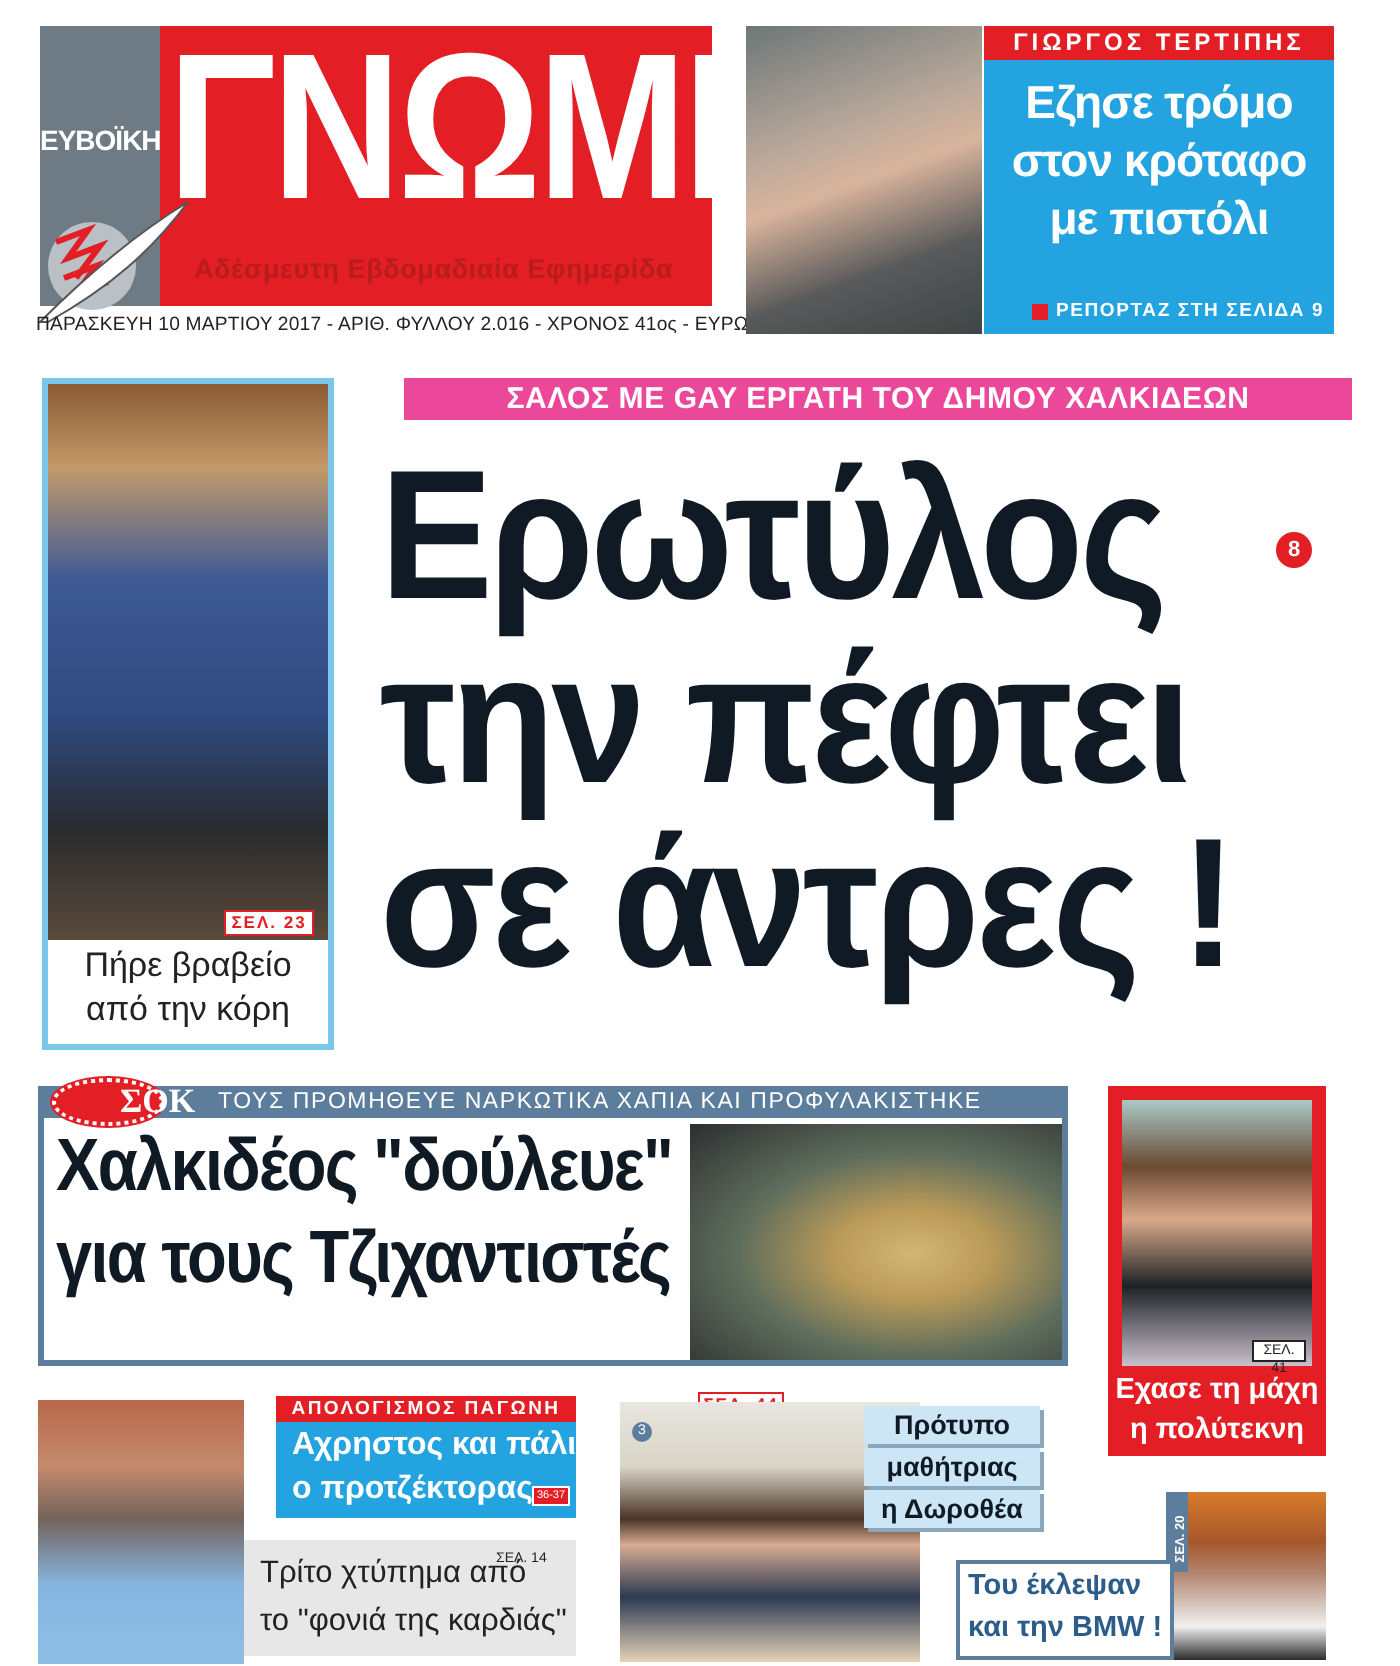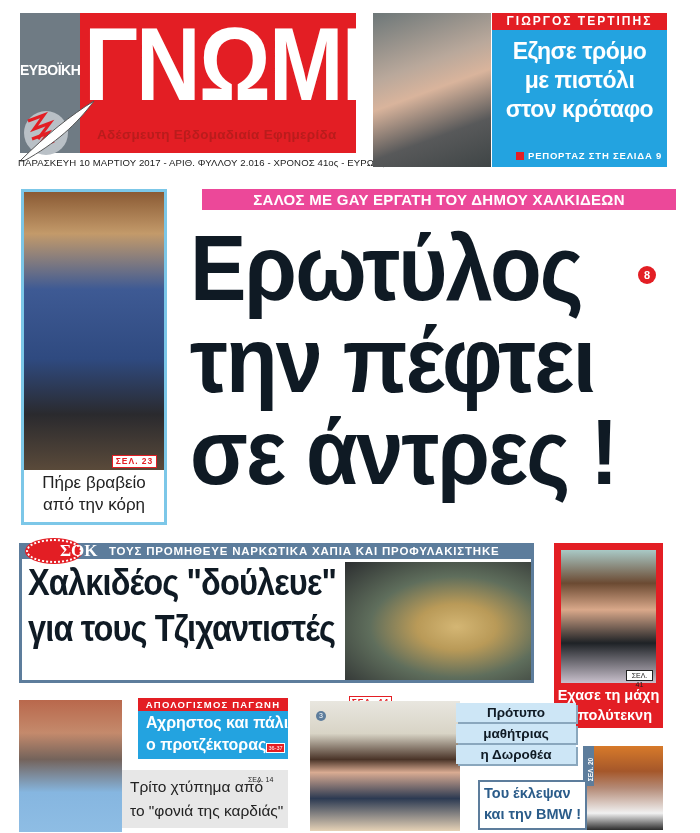--- a/index.html
+++ b/index.html
@@ -29,21 +29,21 @@
   #award-page { left: 112px; top: 455px; width: 45px; height: 13px; background: #fff; border: 1px solid #e31e24; color: #e31e24; font-size: 8.5px; font-weight: bold; text-align: center; line-height: 11px; letter-spacing: 1px; }
   #award-caption { left: 24px; top: 472px; width: 140px; text-align: center; font-size: 17px; line-height: 22px; color: #222; }
 
   
   #main-kicker { left: 202px; top: 189px; width: 474px; height: 21px; background: #ec4899; color: #fff; font-size: 15px; font-weight: bold; letter-spacing: 0.3px; text-align: center; line-height: 21px; }
   #main-headline { left: 190px; top: 222px; color: #0f1a24; font-size: 92px; font-weight: bold; line-height: 92px; letter-spacing: -2px; transform: scaleX(0.92); transform-origin: left top; }
   #main-page-badge { left: 638px; top: 266px; width: 18px; height: 18px; border-radius: 50%; background: #e31e24; color: #fff; font-size: 11px; font-weight: bold; text-align: center; line-height: 18px; }
 
   
   #jihad-box { left: 19px; top: 543px; width: 515px; height: 140px; border: 3px solid #5d7d9c; }
-  #jihad-kicker { left: 19px; top: 543px; width: 515px; height: 16px; background: #5d7d9c; color: #fff; font-size: 11.5px; font-weight: bold; letter-spacing: 0.8px; line-height: 16px; padding-left: 90px; }
+  #jihad-kicker { left: 19px; top: 543px; width: 515px; height: 16px; background: #5d7d9c; color: #fff; font-size: 11.5px; font-weight: normal; letter-spacing: 0.8px; line-height: 16px; padding-left: 90px; }
   #sok-badge { left: 26px; top: 539px; width: 56px; height: 24px; background: #e31e24; border: 2px dotted #fff; border-radius: 50%; color: #fff; font-family: "Liberation Serif", serif; font-size: 17px; font-weight: bold; text-align: center; line-height: 20px; box-shadow: 0 0 0 1px #e31e24; padding-left: 32px; }
   #jihad-headline { left: 28px; top: 560px; color: #0f1a24; font-size: 37px; font-weight: bold; line-height: 46px; letter-spacing: -1px; transform: scaleX(0.88); transform-origin: left top; }
   #jihad-photo { left: 345px; top: 562px; width: 186px; height: 118px; background: radial-gradient(ellipse at 60% 55%,#d4b674 0%,#b99a58 25%,#5f6e5c 55%,#2c2e30 100%); }
   #jihad-page { left: 349px; top: 664px; width: 43px; height: 13px; background: #fff; border: 1px solid #e31e24; color: #e31e24; font-size: 8.5px; font-weight: bold; text-align: center; line-height: 11px; letter-spacing: 1px; margin-top: 32px; }
 
   
   #mom-box { left: 554px; top: 543px; width: 109px; height: 185px; background: #e31e24; }
   #mom-photo { left: 561px; top: 550px; width: 95px; height: 133px; background: linear-gradient(180deg,#a9c9c6 0%,#6b4a32 25%,#d9a88a 45%,#1e2226 70%,#c9c0cc 100%); }
   #mom-page { left: 626px; top: 670px; width: 27px; height: 11px; background: #fff; border: 1px solid #222; color: #222; font-size: 7px; text-align: center; line-height: 9px; }
   #mom-caption { left: 554px; top: 685px; width: 109px; text-align: center; color: #fff; font-size: 14.5px; line-height: 20px; font-weight: bold; }
@@ -55,21 +55,21 @@
   #mayor-page { left: 248px; top: 776px; font-size: 7px; color: #222; }
 
   #proj-kicker { left: 138px; top: 698px; width: 150px; height: 13px; background: #e31e24; color: #fff; font-size: 9.5px; font-weight: bold; letter-spacing: 1.2px; text-align: center; line-height: 13px; }
   #proj-box { left: 138px; top: 711px; width: 150px; height: 48px; background: #23a3e0; }
   #proj-headline { left: 146px; top: 712px; color: #fff; font-size: 16px; font-weight: bold; line-height: 22px; }
   #proj-page { left: 266px; top: 743px; width: 19px; height: 10px; background: #e31e24; border: 1px solid #fff; color: #fff; font-size: 5.5px; text-align: center; line-height: 8px; }
 
   
   #student-photo { left: 310px; top: 701px; width: 150px; height: 130px; background: linear-gradient(180deg,#e8e6df 0%,#d8d4c6 25%,#4a3428 45%,#d9ab92 55%,#2c3a52 75%,#e6d2b6 100%); }
   #student-badge { left: 316px; top: 711px; width: 10px; height: 10px; border-radius: 50%; background: #5d7d9c; color: #fff; font-size: 7px; text-align: center; line-height: 10px; }
-  #student-caption { left: 456px; top: 703px; width: 120px; border-radius: 12px; }
+  #student-caption { left: 432px; top: 703px; width: 88px; border-radius: 12px; }
   .student-line { display: block; background: #cde6f6; color: #0f1a24; font-weight: bold; font-size: 13.5px; text-align: center; line-height: 19px; margin-bottom: 2px; box-shadow: 2px 2px 0 #8aa7bd; }
 
   
   #bmw-photo { left: 585px; top: 746px; width: 78px; height: 84px; background: linear-gradient(180deg,#d77a2a 0%,#a5572a 30%,#b48a76 50%,#f1f1f1 80%,#2c2c2c 100%); }
   #bmw-page-tag { left: 583px; top: 746px; width: 11px; height: 40px; background: #5d7d9c; }
   #bmw-page { left: 579px; top: 766px; color: #fff; font-size: 6.5px; font-weight: bold; transform: rotate(-90deg); transform-origin: center; white-space: nowrap; }
   #bmw-box { left: 478px; top: 780px; width: 109px; height: 50px; border: 2px solid #5d7d9c; background: #fff; }
   #bmw-headline { left: 484px; top: 783px; color: #2b5c8a; font-size: 14.5px; font-weight: bold; line-height: 21px; }
 </style>
 </head>
@@ -86,22 +86,22 @@
   <path d="M16 44 L32 38 L22 52 L38 46" stroke="#e31e24" stroke-width="3" fill="none"></path>
   <path d="M4 66 C 30 40, 55 20, 78 6 C 60 30, 40 48, 8 66 Z" fill="#ffffff" stroke="#555" stroke-width="1"></path>
 </svg>
 <div class="abs" id="issue-line">ΠΑΡΑΣΚΕΥΗ 10 ΜΑΡΤΙΟΥ 2017 - ΑΡΙΘ. ΦΥΛΛΟΥ 2.016 - ΧΡΟΝΟΣ 41ος - ΕΥΡΩ 1,30</div>
 
 <div class="abs" id="tr-photo"></div>
 <div class="abs" id="tr-kicker">ΓΙΩΡΓΟΣ ΤΕΡΤΙΠΗΣ</div>
 <div class="abs" id="tr-box"></div>
 <div class="abs" id="tr-headline">
   <div>Εζησε τρόμο</div>
+  <div>στον κρόταφο</div>
   <div>με πιστόλι</div>
-  <div>στον κρόταφο</div>
 </div>
 <div class="abs" id="tr-ref-square"></div>
 <div class="abs" id="tr-ref">
     <span class="abs" style="left:12px;top:0;white-space:nowrap">ΡΕΠΟΡΤΑΖ ΣΤΗ ΣΕΛΙΔΑ 9</span>
   </div>
 
 <div class="abs" id="award-box"></div>
 <div class="abs" id="award-photo"></div>
 <div class="abs" id="award-page">ΣΕΛ. 23</div>
 <div class="abs" id="award-caption">

